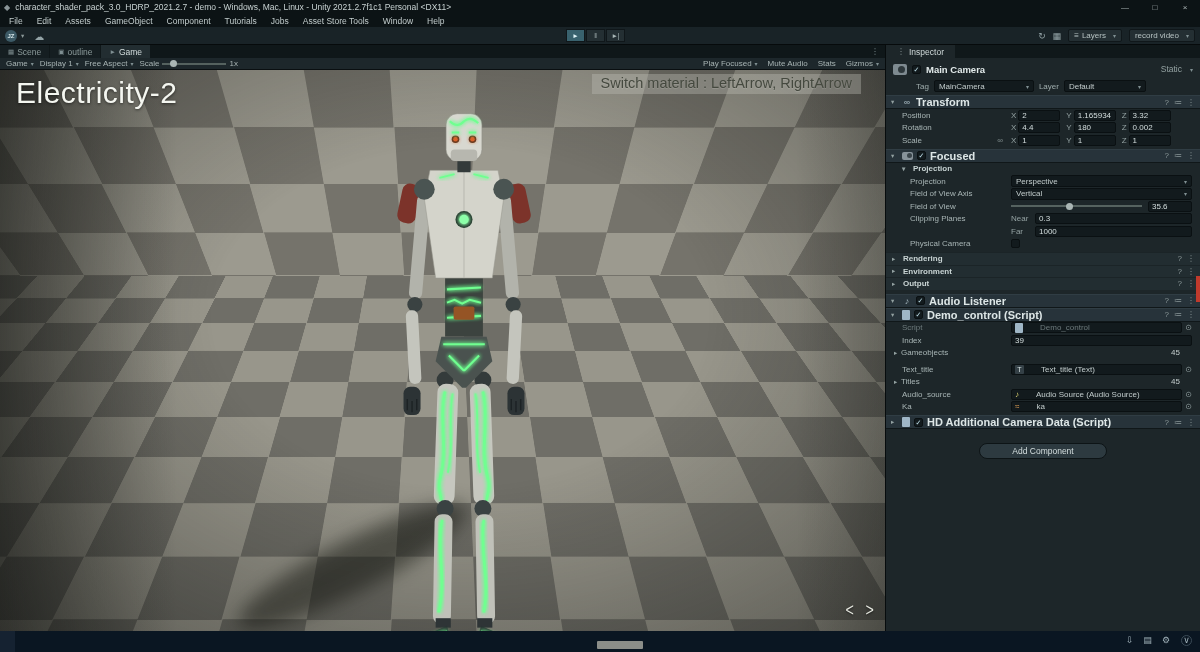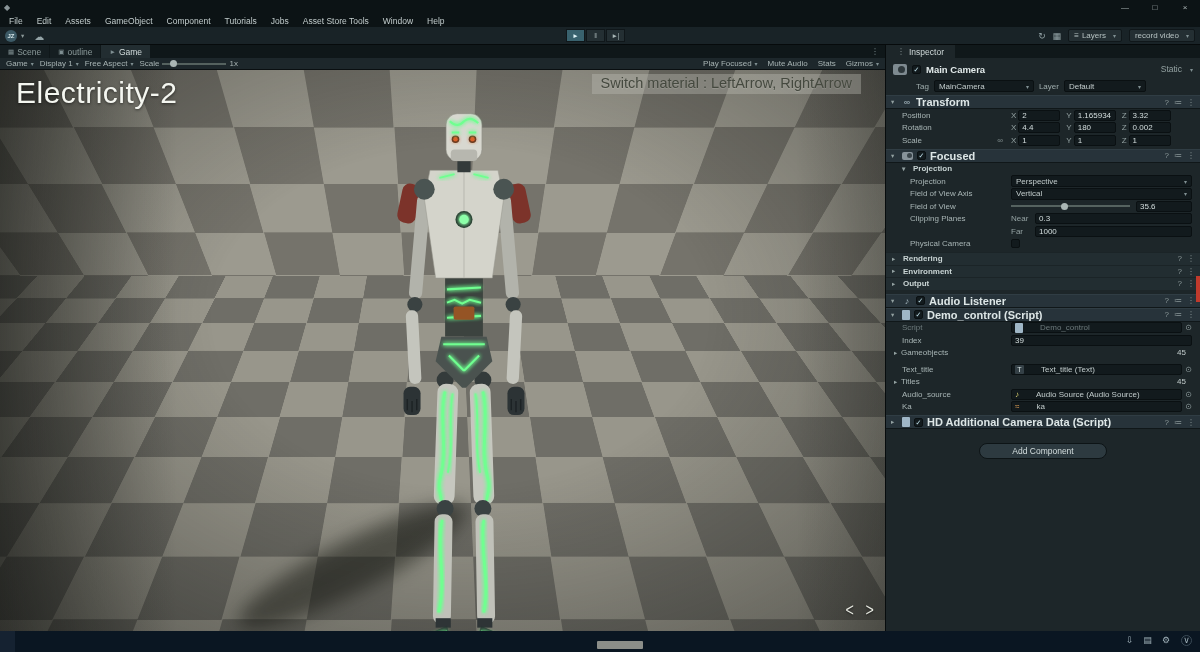--- a/index.html
+++ b/index.html
@@ -89,52 +89,53 @@
   .comp-title{font-weight:bold;font-size:11px;color:#dde6e6;flex:1;white-space:nowrap;overflow:hidden;}
   .hicons{display:flex;gap:5px;align-items:center;}
   .hicn{color:#8b9899;font-size:8px;}
   .irow{height:12.5px;display:flex;align-items:center;padding:0 8px 0 16px;font-size:8px;color:#a8b5b5;flex-shrink:0;}
   .ilabel{width:109px;flex-shrink:0;display:flex;align-items:center;}
   .dim{color:#6d7a7c !important;}
   .linkicon{margin-left:auto;margin-right:8px;color:#7d8a8a;font-size:8px;}
   .ax{color:#93a1a1;margin-right:2px;}
   .nfield{height:11px;background:#121a1d;border:1px solid #0a1012;border-radius:2px;color:#d4dede;padding:0 3px;display:flex;align-items:center;font-size:8px;}
   .nf3{width:42px;margin-right:6px;}
-  .nf-sm{width:56px;}
+  .nf-sm{width:44px;}
   .nf-wide{flex:1;}
   .vdrop{flex:1;}
   .subhead{height:12.5px;display:flex;align-items:center;padding-left:16px;gap:4px;font-size:8px;color:#c6d2d2;flex-shrink:0;font-weight:bold;}
   .foldrow{height:12.5px;background:#222d31;border-top:1px solid #1b2427;display:flex;align-items:center;gap:4px;padding:0 5px 0 6px;flex-shrink:0;}
   .ftitle{font-weight:bold;font-size:8px;color:#c9d4d4;flex:1;}
   .sub-lbl{color:#93a1a1;width:24px;flex-shrink:0;}
   .section-label{height:13px;display:flex;align-items:center;padding-left:16px;font-weight:bold;color:#d6e0e0;font-size:8px;flex-shrink:0;}
   .ofield{height:11px;background:#121a1d;border:1px solid #0a1012;border-radius:2px;flex:1;display:flex;align-items:center;gap:3px;padding:0 3px;color:#c2cccc;font-size:8px;min-width:0;}
   .ofield span.otext{white-space:nowrap;overflow:hidden;padding-left:14px;}
   .picker{color:#8b9899;font-size:8px;margin-left:3px;flex-shrink:0;}
   .t-icon{width:9px;height:9px;background:#344046;color:#d8e2e2;font-size:7px;display:flex;align-items:center;justify-content:center;border-radius:1px;flex-shrink:0;}
   .note-y{color:#d6ce6e;font-size:8px;flex-shrink:0;}
   .wave-o{color:#d89a52;font-size:8px;flex-shrink:0;}
-  .rval{margin-left:auto;margin-right:6px;color:#c2cccc;}
+  .rval{margin-left:auto;margin-right:12px;color:#c2cccc;}
   .spacer2{height:2px;flex-shrink:0;}
   .spacer4{height:4px;flex-shrink:0;}
   .addc{width:128px;height:16px;margin:14px auto 0;background:#2d3a40;border:1px solid #0d1416;border-radius:8px;display:flex;align-items:center;justify-content:center;color:#d4dede;font-size:8.5px;flex-shrink:0;}
   .scroll-marker{position:absolute;left:1196px;top:276px;width:4px;height:26px;background:#c03a2c;}
 
   
   .statusbar{position:absolute;left:0;top:631px;width:1200px;height:21px;background:#0a1622;}
   .sb-leftbox{position:absolute;left:0;top:0;width:15px;height:21px;background:#152231;}
   .sb-center{position:absolute;left:597px;top:10px;width:46px;height:8px;background:#8b8e89;border-radius:1px;}
   .sb-icons{position:absolute;right:30px;top:4px;display:flex;gap:10px;color:#9fb0b8;font-size:9px;}
   .sb-chev{position:absolute;right:8px;top:4px;color:#9fb0b8;font-size:9px;border:1px solid #3a4a56;border-radius:50%;width:11px;height:11px;display:flex;align-items:center;justify-content:center;line-height:1;}
 </style>
 </head>
 <body>
 
 <div class="titlebar">
   <span class="ulogo">◆</span>
+  <span class="title-text">character_shader_pack_3.0_HDRP_2021.2.7 - demo - Windows, Mac, Linux - Unity 2021.2.7f1c1 Personal &lt;DX11&gt;</span>
   <div class="win-btns">
     <span class="win-btn">—</span>
     <span class="win-btn">□</span>
     <span class="win-btn">×</span>
   </div>
 </div>
 
 <div class="menubar">
   <span class="menu-item">File</span>
   <span class="menu-item">Edit</span>

